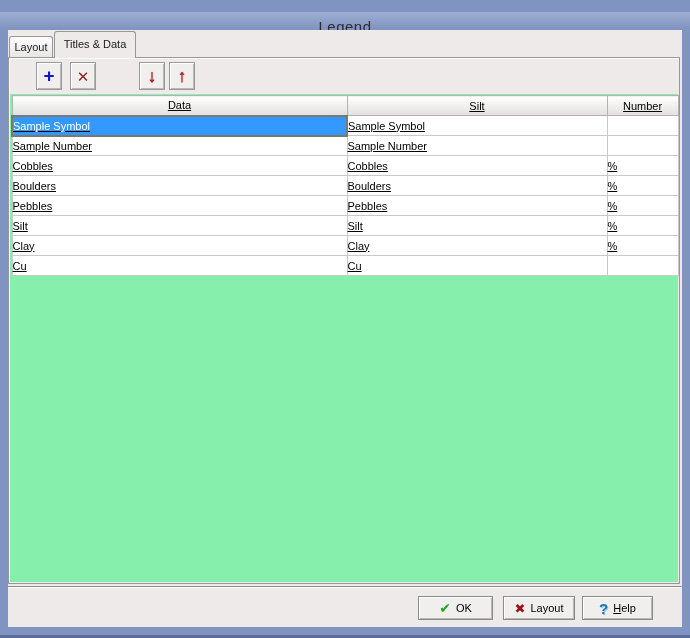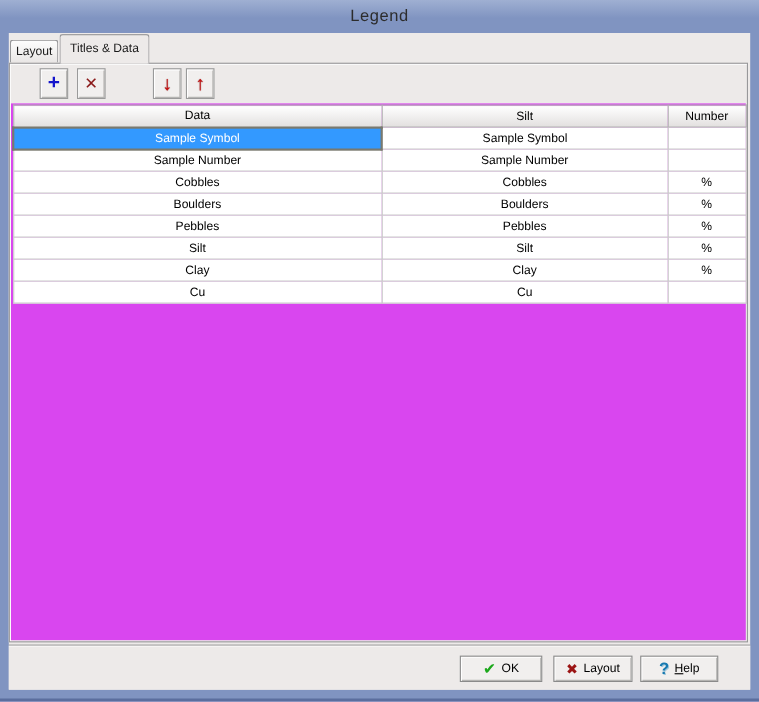--- a/index.html
+++ b/index.html
@@ -14,21 +14,21 @@
     position:relative; width:690px; height:638px;
     background:#8094c1;
     overflow:hidden;
   }
   .window::after {
     content:""; position:absolute; left:0; right:0; bottom:0; height:3px;
     background:#5b6e9e;
   }
 
   .titlebar {
-    position:absolute; left:0; top:0; width:100%; height:30px;
+    position:absolute; left:0; top:12px; width:100%; height:30px;
     background:linear-gradient(#9fafd2, #8094c1 55%);
     text-align:center;
   }
   .titlebar .title-text {
     display:inline-block; line-height:30px; font-size:15px; color:#2c2c2c;
     letter-spacing:0.5px;
   }
 
   .client {
     position:absolute; left:8px; top:30px; width:674px; height:597px;
@@ -73,37 +73,38 @@
   .tb-del    { left:60px; }
   .tb-down   { left:129px; }
   .tb-up     { left:159px; }
   .plus-glyph   { color:#1414cc; font-size:19px; font-weight:bold; line-height:1; margin-top:-2px; }
   .delx-glyph   { color:#8b1a1a; font-size:15px; font-weight:bold; line-height:1; }
   .arrow-glyph  { color:#d01010; font-size:18px; font-weight:bold; line-height:1; text-shadow:0 0 1px #5c0000; }
 
   
   .grid-area {
     position:absolute; left:1px; top:36px; right:1px; bottom:1px;
-    background:#d946ef;
+    background:#86efac;
+    text-decoration:underline;
   }
   table.grid {
     border-collapse:collapse; table-layout:fixed;
     width:666px; margin-left:1px; margin-top:1px;
     font-size:11px;
   }
   table.grid th {
     height:20px; font-weight:normal; color:#000;
     background:linear-gradient(#ffffff,#e2e0df);
     border:1px solid #b2b2b2;
     text-align:center;
   }
   table.grid td {
     height:20px; background:#fff;
     border:1px solid #c9c9c9;
-    text-align:center; color:#000;
+    text-align:left; color:#000;
     cursor:default;
   }
   table.grid td.selected {
     background:#3399ff; color:#fff;
     border:2px solid #79796f;
   }
   .col-data  { width:335px; }
   .col-title { width:260px; }
   .col-units { width:71px; }
 

